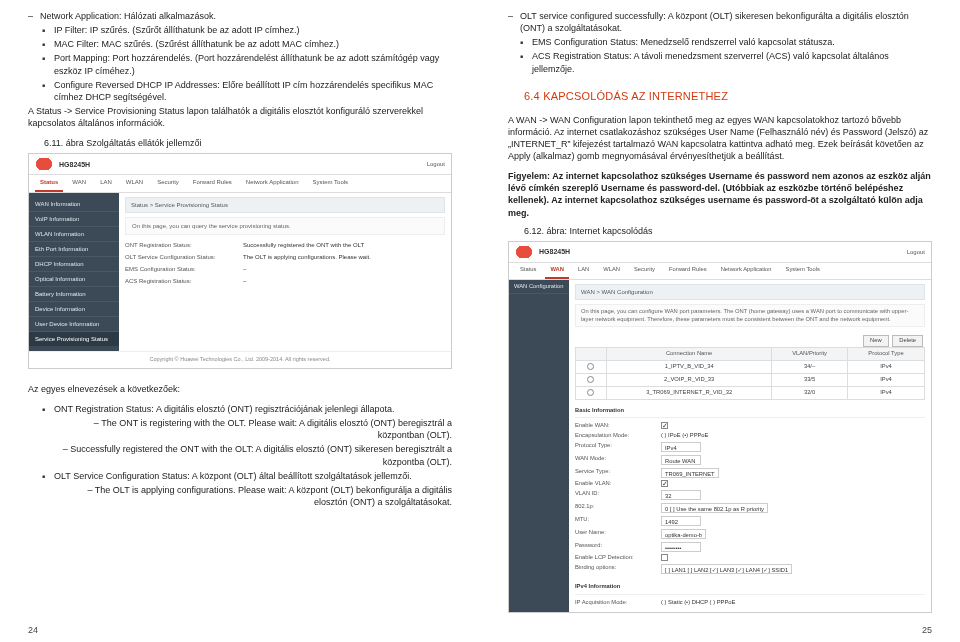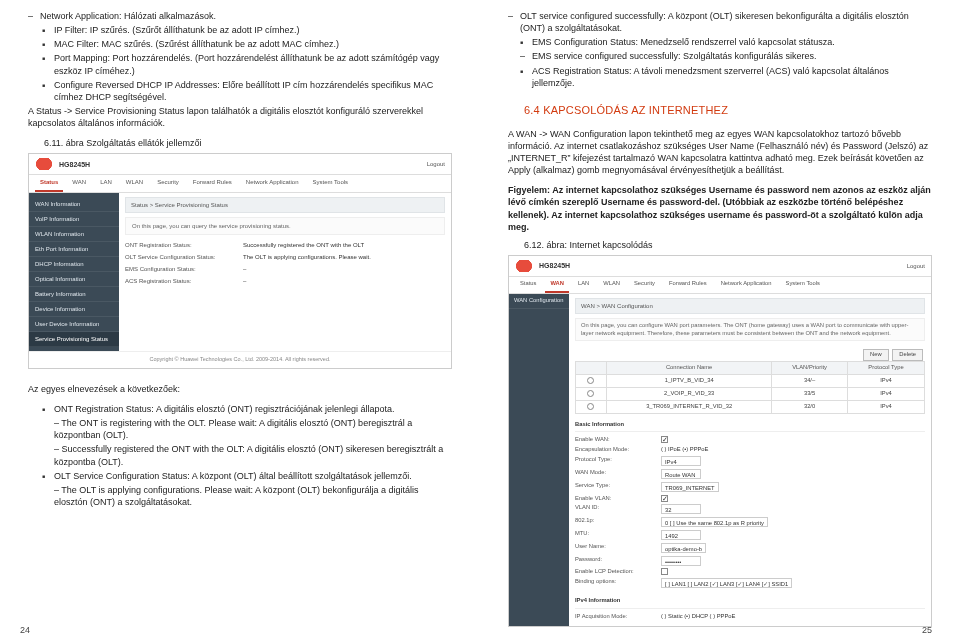--- a/index.html
+++ b/index.html
@@ -17,28 +17,28 @@
     width: 480px;
     padding: 10px 28px 10px 28px;
     position: relative;
   }
   .page-num {
     position: absolute;
     bottom: 6px;
     font-size: 9px;
     color: #444;
   }
-  .page-num.left { left: 20px; }
+  .page-num.left { left: 28px; }
   .page-num.right { right: 28px; }
 
   .item-l0 { padding-left: 12px; position: relative; margin-bottom: 2px; }
   .item-l0::before { content:"–"; position:absolute; left:0; }
   .item-l1 { padding-left: 26px; position: relative; margin-bottom: 2px; }
   .item-l1::before { content:"■"; position:absolute; left:14px; font-size:5px; top:3px; color:#333; }
-  .indent-plain { padding-left: 26px; margin-bottom:2px; }
+  .indent-plain { padding-left: 26px; margin-bottom:2px;text-align:right; }
 
   .item-r0 { padding-left: 12px; position: relative; margin-bottom: 2px; }
   .item-r0::before { content:"–"; position:absolute; left:0; }
   .item-r1 { padding-left: 24px; position: relative; margin-bottom: 2px; }
   .item-r1::before { content:"■"; position:absolute; left:12px; font-size:5px; top:3px; color:#333; }
   .item-r2 { padding-left: 24px; position: relative; margin-bottom: 2px; }
   .item-r2::before { content:"–"; position:absolute; left:12px; }
 
   h3.sub { font-size: 10px; font-weight: normal; margin: 14px 0 8px 0; }
   .body-p { margin-bottom: 8px; }
@@ -195,21 +195,20 @@
       <div class="indent-plain">– The OLT is applying configurations. Please wait: A központ (OLT) bekonfigurálja a digitális elosztón (ONT) a szolgáltatásokat.</div>
     </div>
 
   <div class="page-num left">24</div>
 </div>
 
 <div class="page">
   <div id="R-top">
       <div class="item-r0">OLT service configured successfully: A központ (OLT) sikeresen bekonfigurálta a digitális elosztón (ONT) a szolgáltatásokat.</div>
       <div class="item-r1">EMS Configuration Status: Menedzselő rendszerrel való kapcsolat státusza.</div>
-      <div class="item-r2">EMS service configured successfully: Szolgáltatás konfigurálás sikeres.</div>
       <div class="item-r1">ACS Registration Status: A távoli menedzsment szerverrel (ACS) való kapcsolat általános jellemzője.</div>
     </div>
 
   <div class="sect-head">6.4 KAPCSOLÓDÁS AZ INTERNETHEZ</div>
   <p class="body-p">A WAN -&gt; WAN Configuration lapon tekinthető meg az egyes WAN kapcsolatokhoz tartozó bővebb információ. Az internet csatlakozáshoz szükséges User Name (Felhasználó név) és Password (Jelszó) az „INTERNET_R” kifejezést tartalmazó WAN kapcsolatra kattintva adható meg. Ezek beírását követően az Apply (alkalmaz) gomb megnyomásával érvényesíthetjük a beállítást.</p>
   <p class="bold-block">Figyelem: Az internet kapcsolathoz szükséges Username és password nem azonos az eszköz alján lévő címkén szereplő Username és password-del. (Utóbbiak az eszközbe történő belépéshez kellenek). Az internet kapcsolathoz szükséges username és password-öt a szolgáltató külön adja meg.</p>
   <p class="caption">6.12. ábra: Internet kapcsolódás</p>
 
   <div class="wan-ui">
     <div class="ru-head">

